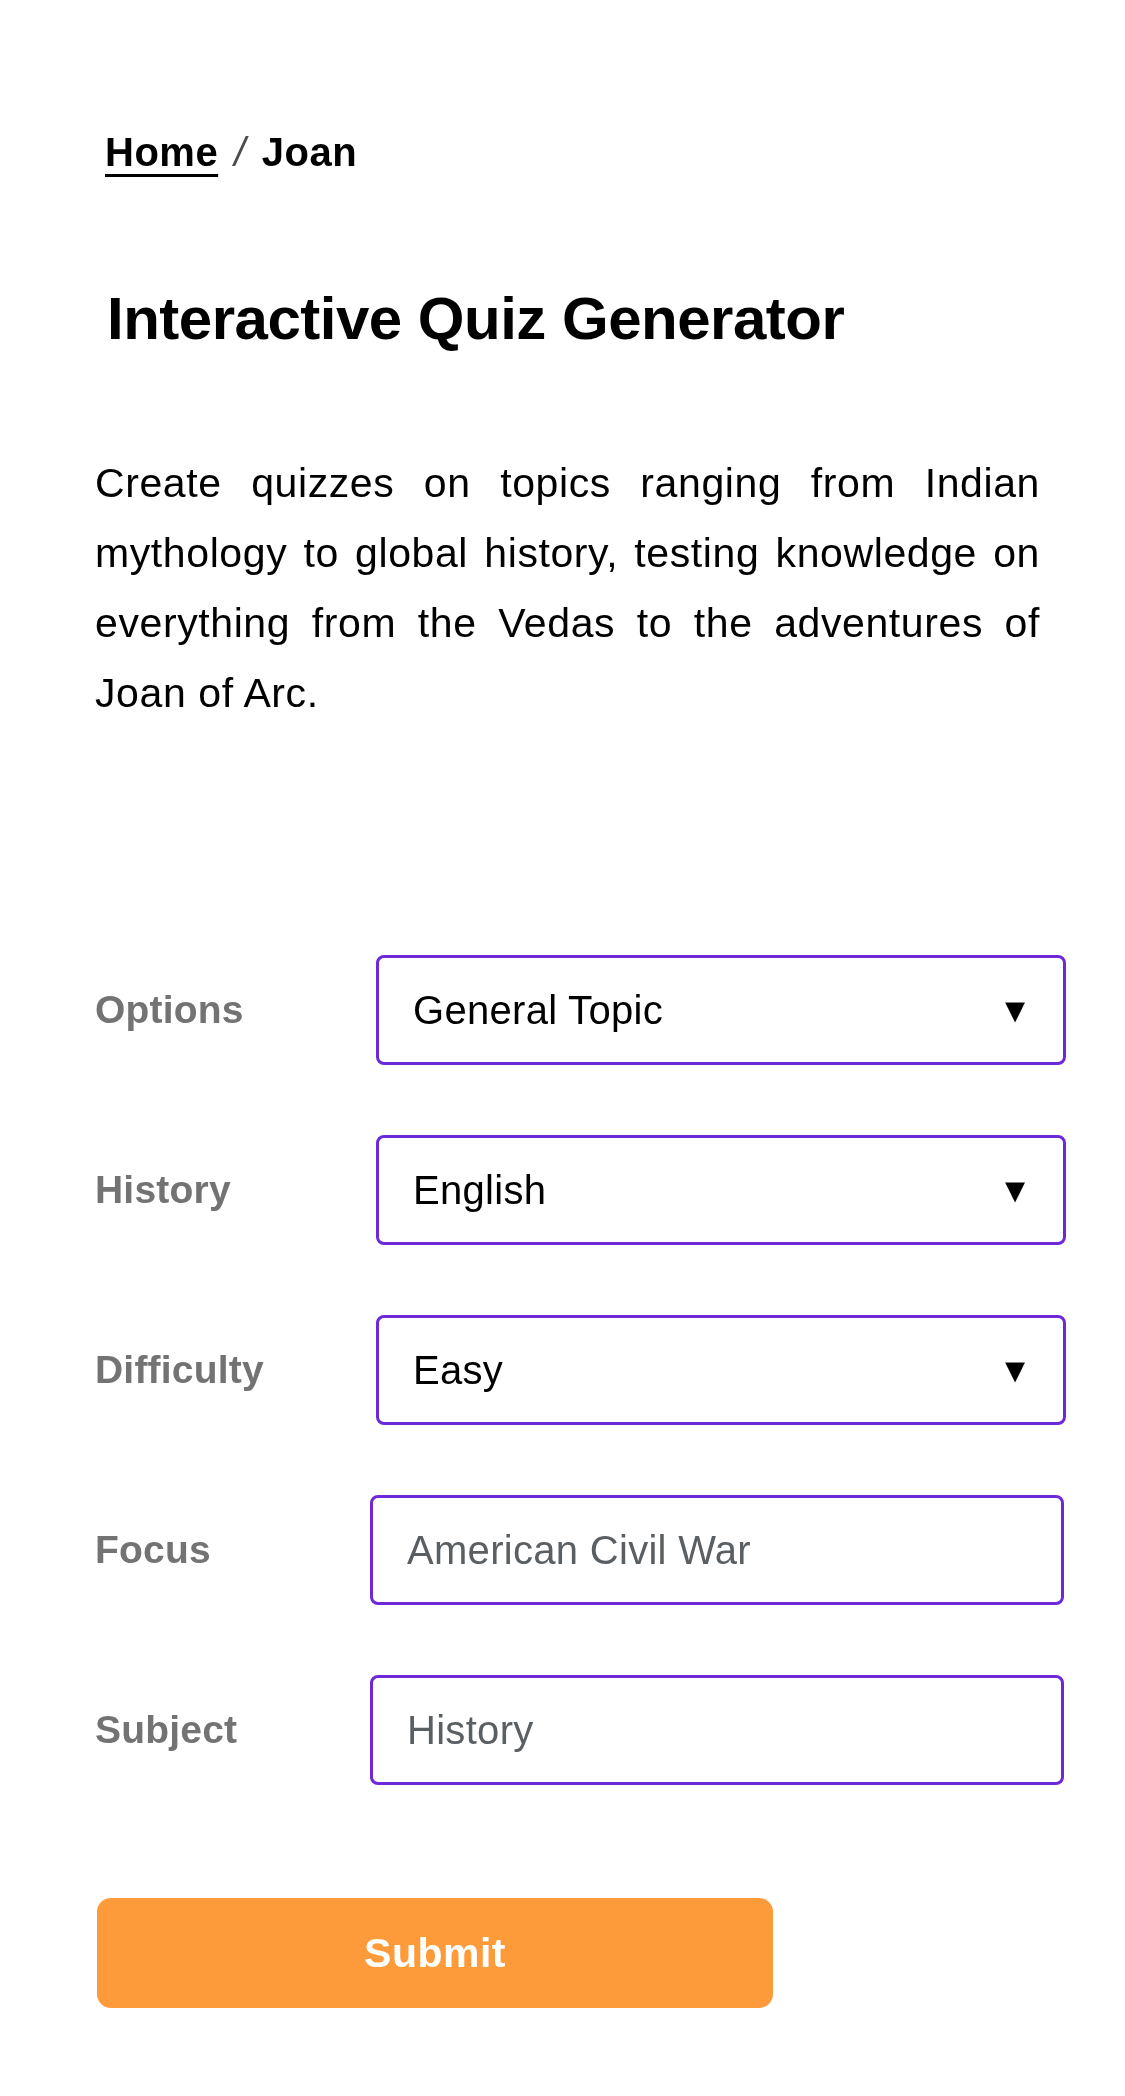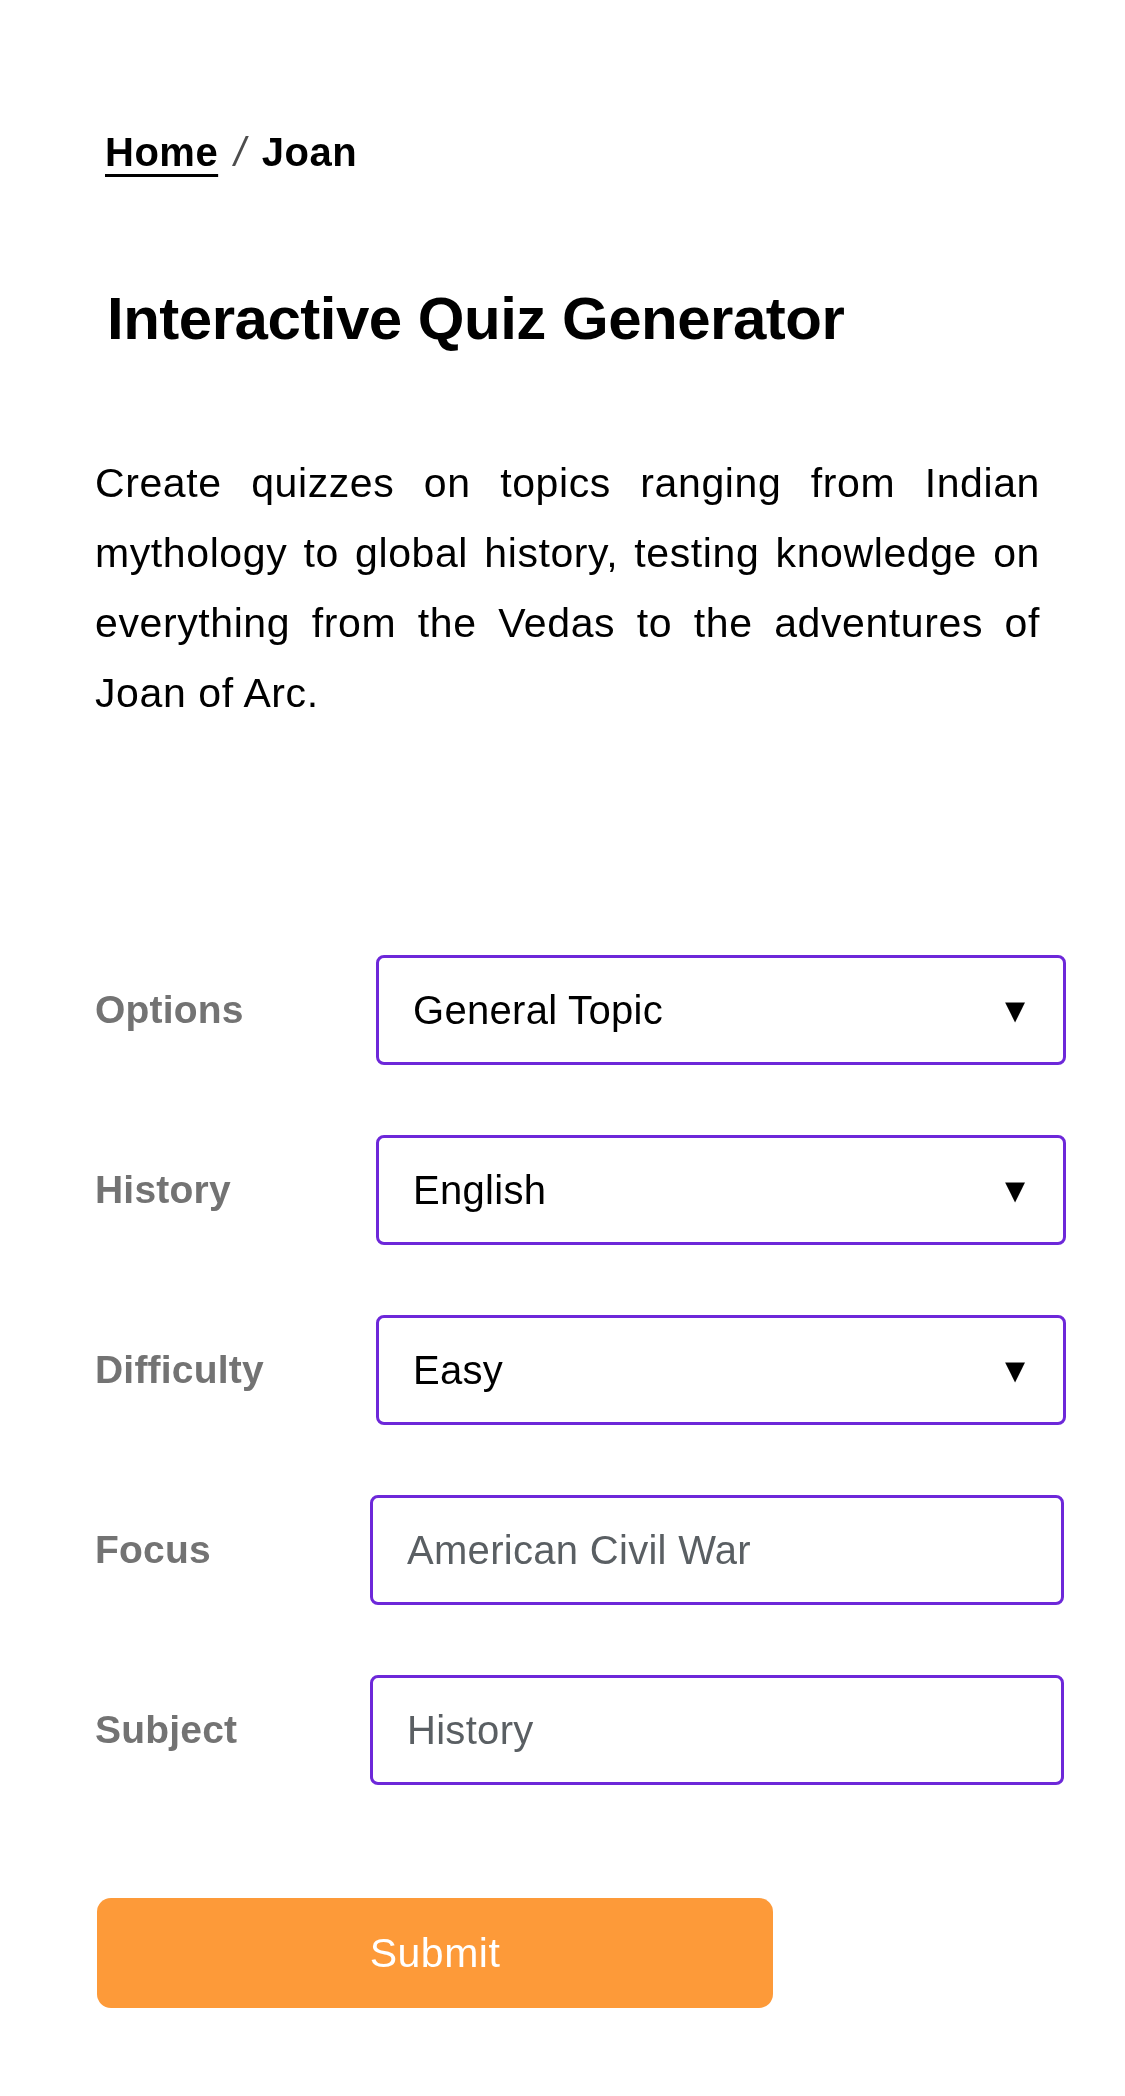--- a/index.html
+++ b/index.html
@@ -188,20 +188,21 @@
     border: none;
     border-radius: 14px;
     font-family: "Liberation Sans", sans-serif;
     font-size: 41px;
     letter-spacing: 0.5px;
     cursor: pointer;
     display: flex;
     align-items: center;
     justify-content: center;
     padding: 0;
+    font-weight: bold;
   }
 </style>
 </head>
 <body>
 
 <div class="page">
 
   <nav class="breadcrumb">
     <span class="crumb-link">Home</span>
     <span class="crumb-sep">/</span>

